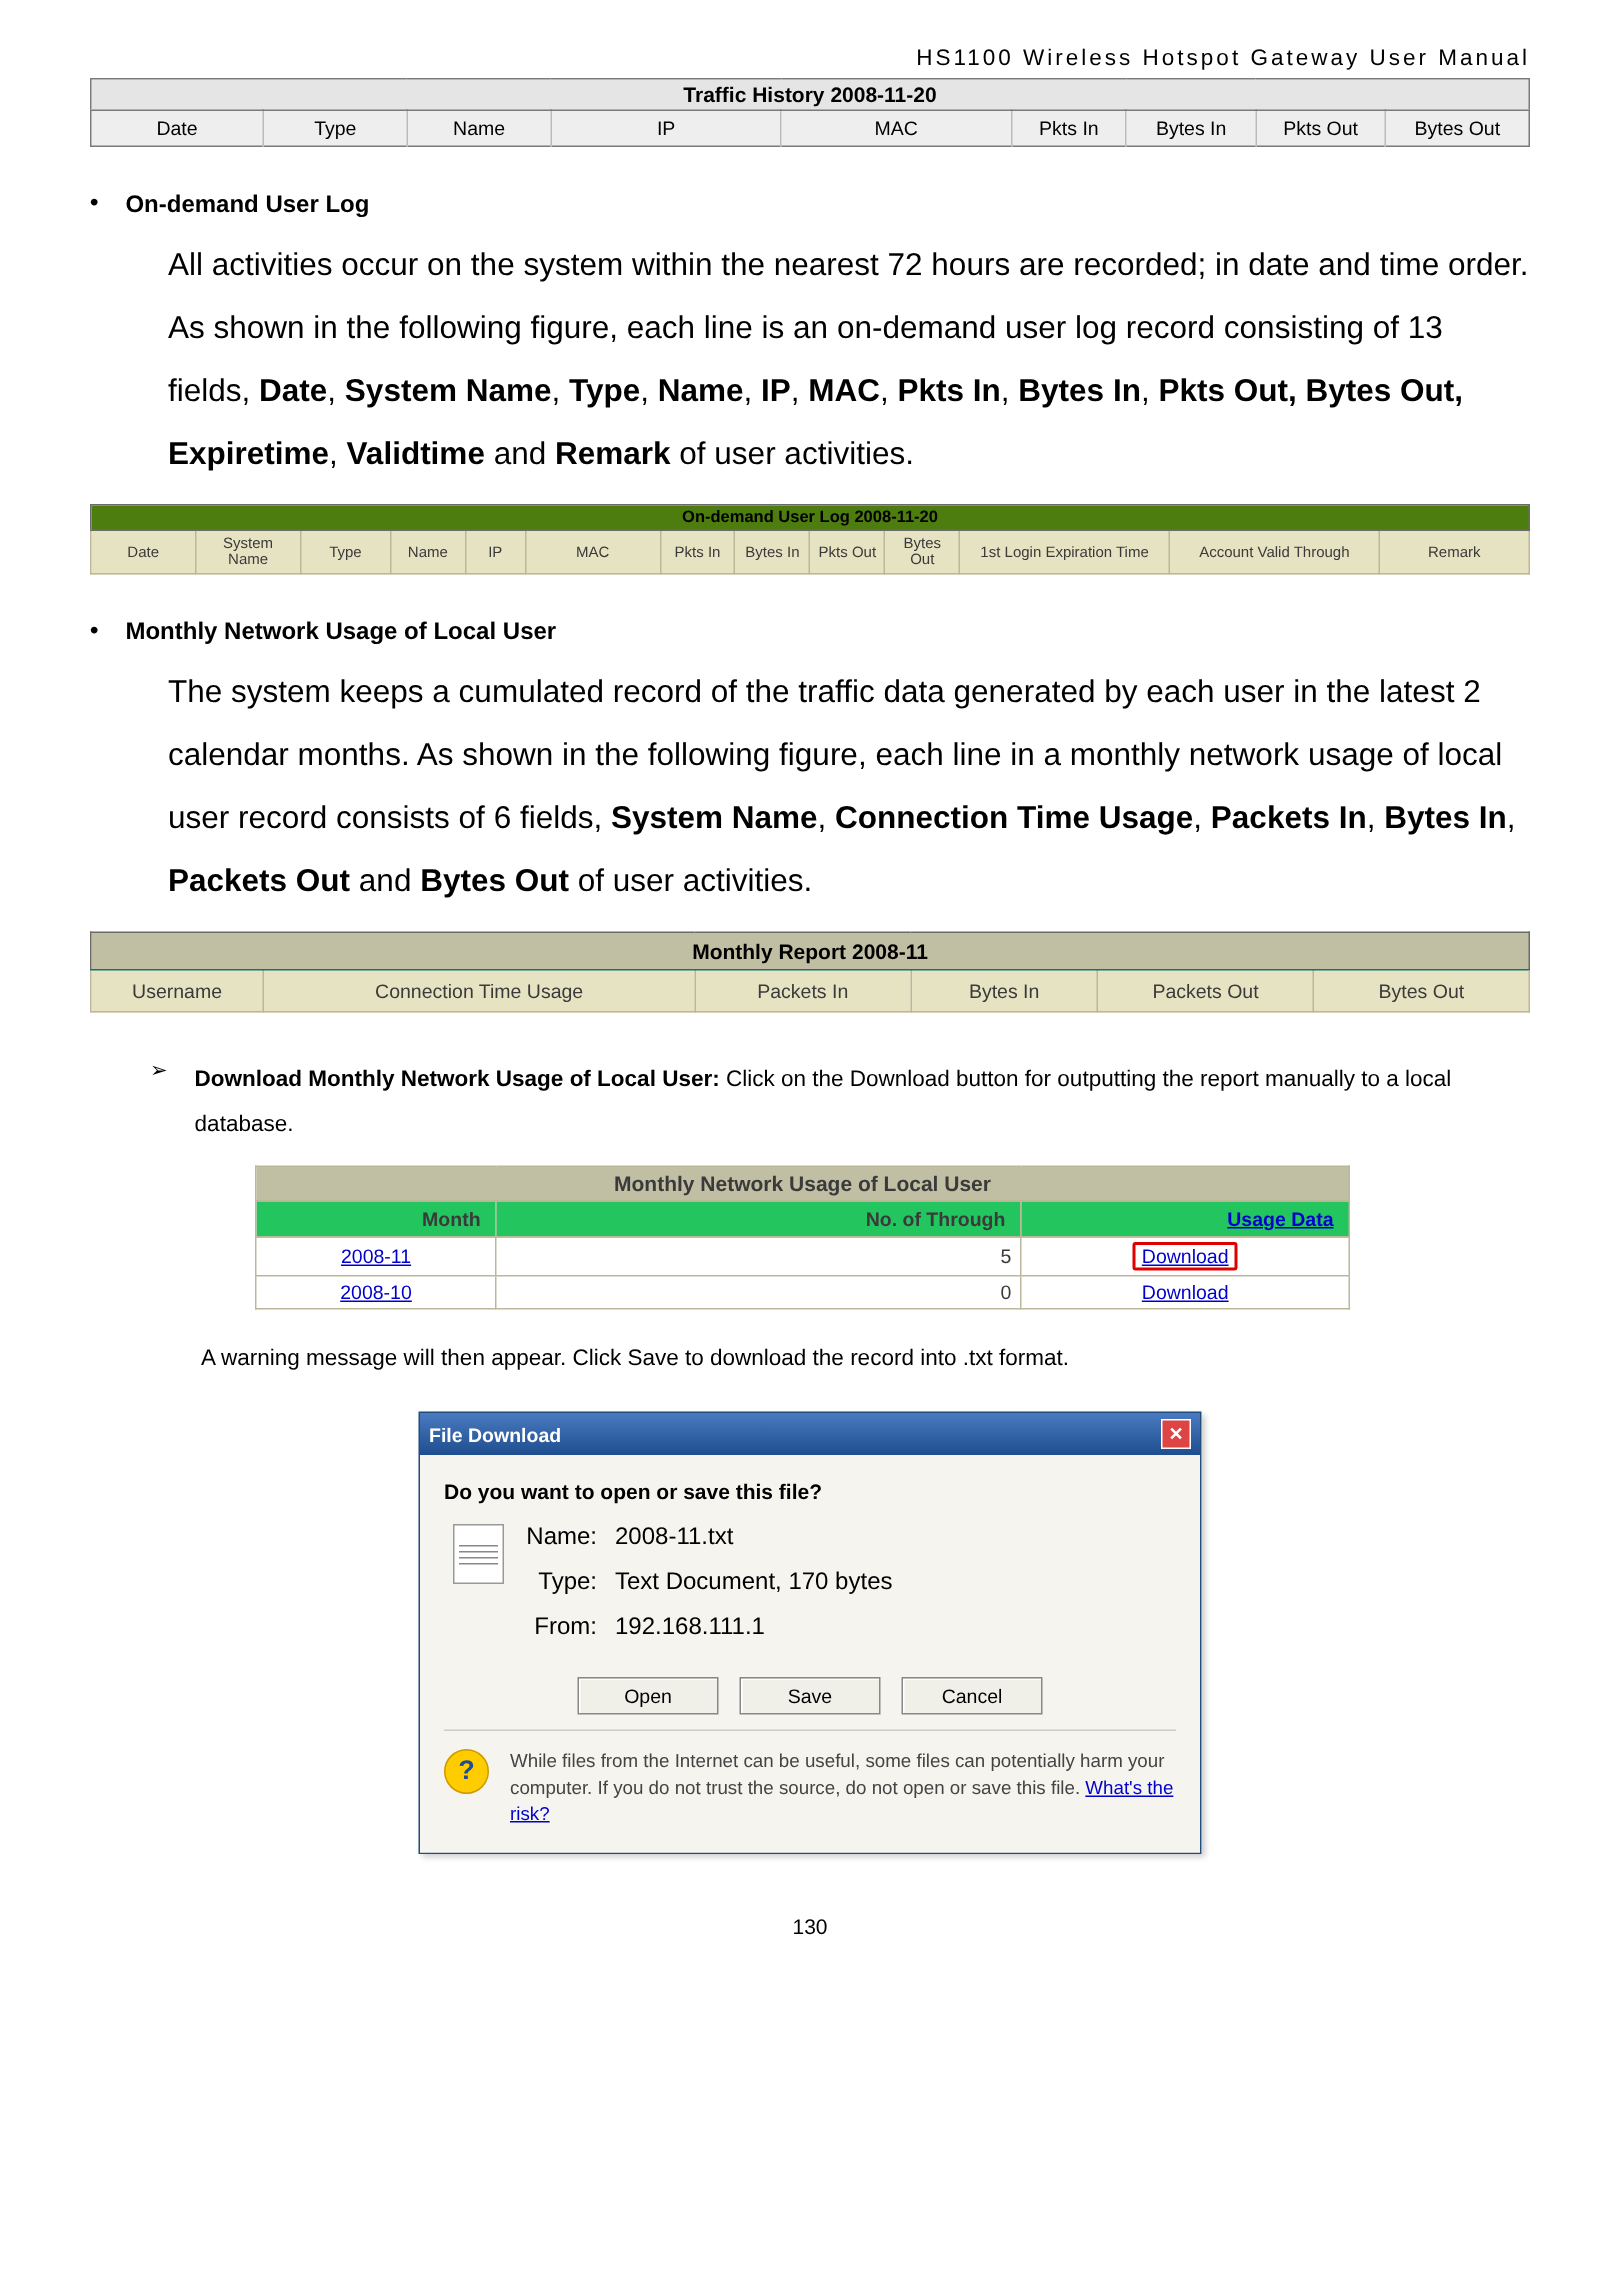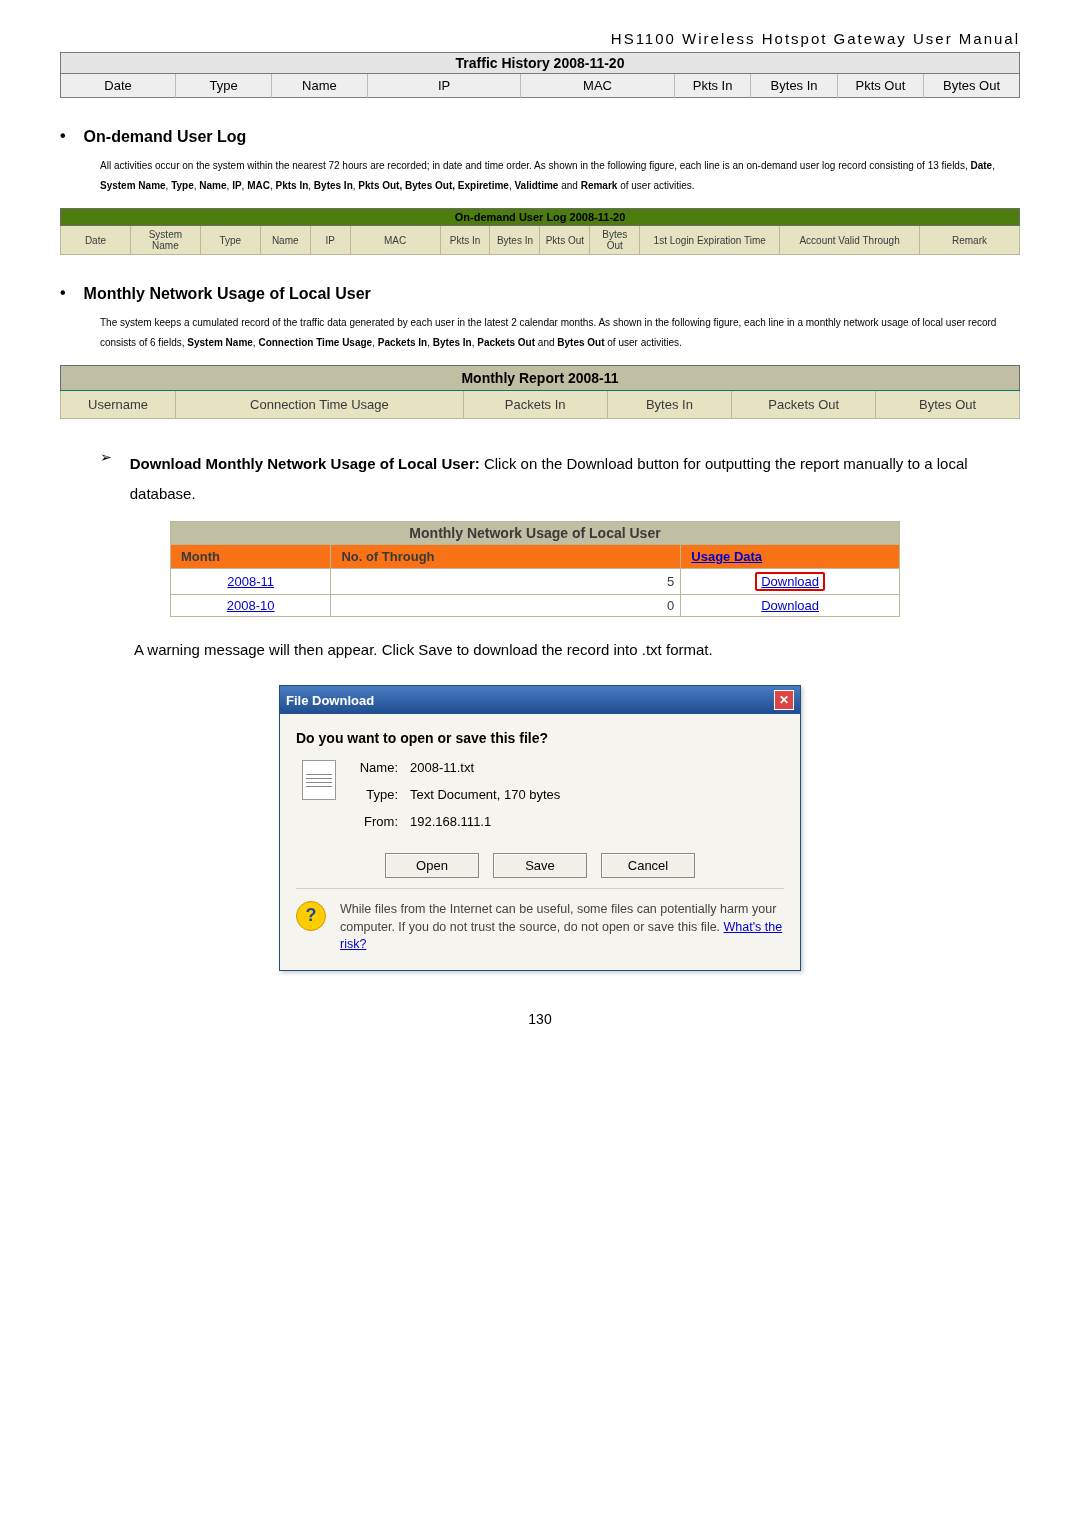--- a/index.html
+++ b/index.html
@@ -26,39 +26,39 @@
   }
   .tbl1 th {
     background: #eee; font-weight: normal; font-size: 13px; padding: 4px 6px;
     border-right: 1px solid #bbb; text-align: center;
   }
   .tbl1 th:last-child { border-right: none; }
 
   .section { margin-top: 30px; }
   .section-head { font-weight: bold; font-size: 16px; display:flex; gap:18px; align-items:flex-start;}
   .bullet { font-size:16px; line-height:1;}
-  .section-body { margin-left: 40px; margin-top:10px; line-height: 2; font-size:10px;}
+  .section-body { margin-left: 52px; margin-top:10px; line-height: 2; font-size:21px;}
 
   .tbl2 { border:1px solid #6b6b6b; margin-top:12px; font-size:10px;}
   .tbl2-header { background:#4d7c0f; text-align:center; font-weight:bold; padding:2px; border-bottom:1px solid #6b6b6b; font-size:11px;}
   .tbl2 th { background:#e6e3c3; border:1px solid #bbb89a; padding:3px 4px; font-weight:normal; text-align:center; color:#3a3a3a;}
 
   .tbl3 { border:1px solid #6b6b6b; margin-top:12px; font-size:13px;}
   .tbl3-header { background:#c0bea3; text-align:center; font-weight:bold; padding:4px; border-bottom:1px solid #0f766e; font-size:14px;}
   .tbl3 th { background:#e6e3c3; border:1px solid #bbb89a; padding:6px 26px; font-weight:normal; text-align:center; color:#3a3a3a;}
 
   .sublist { margin-left:40px; margin-top:30px;}
   .sub-head { display:flex; gap:18px; align-items:flex-start;}
   .chevron { font-size:14px;}
   .sub-body { margin-left:34px; line-height:2;}
   .inline-bold { font-weight:bold;}
 
   .tbl4 { border:1px solid #6b6b6b; margin:12px 0 0 110px; width:730px; font-size:13px;}
   .tbl4-header { background:#c0bea3; text-align:center; font-weight:bold; padding:4px; border-bottom:1px solid #6b6b6b; font-size:14px;}
-  .tbl4 th { background:#f97316; border:1px solid #bbb89a; padding:4px 10px; font-weight:bold; text-align:left; color:#3a3a3a;}
+  .tbl4 th { background:#22c55e; border:1px solid #bbb89a; padding:4px 10px; font-weight:bold; text-align:right; color:#3a3a3a;}
   .tbl4 td { border:1px solid #bbb89a; padding:3px 10px; text-align:center; color:#3a3a3a;}
   .link { color:#0000cc; text-decoration:underline;}
   .highlight { border:2px solid #e00000; padding:0 4px; display:inline-block; border-radius:2px;}
 
   .dialog {
     width:520px; margin:20px auto 0; border:1px solid #1e4e79;
     box-shadow: 2px 2px 4px rgba(0,0,0,.2); font-size:13px;
   }
   .dlg-title {
     display:flex; justify-content:space-between; align-items:center;
@@ -70,21 +70,21 @@
     display:flex; align-items:center; justify-content:center; color:#fff; font-weight:bold; font-size:12px;
   }
   .dlg-body { padding:16px; background:#f5f4ee;}
   .dlg-question { font-weight:bold; margin-bottom:14px; font-size:14px;}
   .dlg-info { display:flex; gap:14px; margin-left:6px;}
   .file-icon {
     width:34px; height:40px; border:1px solid #999; background:#fff; position:relative;
     display:flex; flex-direction:column; justify-content:center; gap:3px; padding:4px 3px; box-sizing:border-box;
   }
   .file-icon .line{ height:1px; background:#888;}
-  .dlg-labels { display:grid; grid-template-columns:48px auto; row-gap:4px; column-gap:4px; font-size:13px;gap:12px;}
+  .dlg-labels { display:grid; grid-template-columns:48px auto; row-gap:4px; column-gap:4px; font-size:16px;gap:12px;}
   .lbl{ text-align:right;}
   .dlg-buttons{ display:flex; gap:14px; justify-content:center; margin:24px 0 6px;}
   .btn{
     width:92px; padding:4px 0; text-align:center; border:1px solid #888; background:#f0efe8;
     box-shadow: inset 1px 1px 0 #fff; font-size:13px;
   }
   .dlg-warn{
     border-top:1px solid #ccc; margin-top:10px; padding-top:12px;
     display:flex; gap:14px; align-items:flex-start; font-size:12.5px; color:#444; line-height:1.4;
   }

